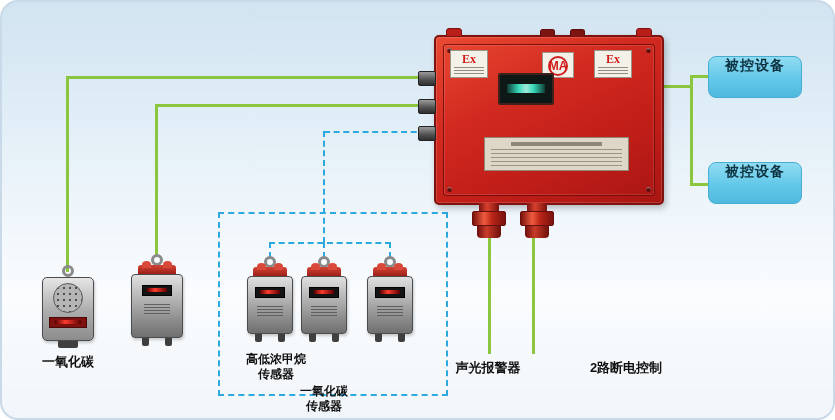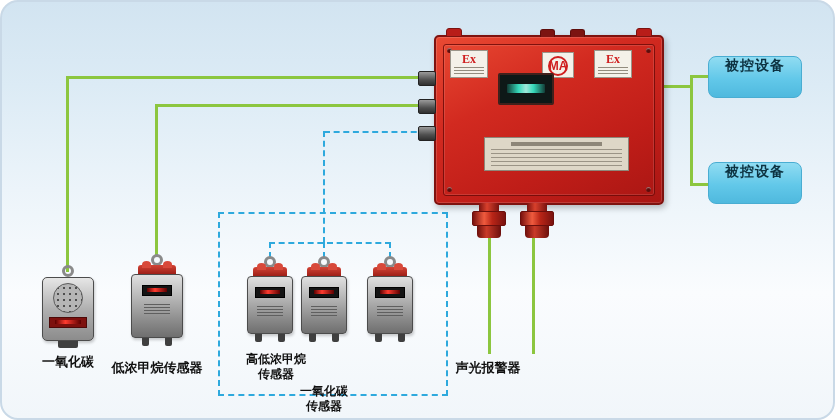--- a/index.html
+++ b/index.html
@@ -248,24 +248,24 @@
         </div>
       <div class="sgrill"></div>
     </div>
     <div class="feet">
         <span></span>
         <span></span>
       </div>
   </div>
 
   <div class="lbl" style="left:24px;top:352px;width:84px;">一氧化碳</div>
-  <div class="lbl" style="left:100px;top:358px;width:110px;">低浓甲烷传感器</div>
   <div class="lbl small" style="left:234px;top:350px;width:80px;">
     <div>高低浓甲烷</div>
     <div>传感器</div>
   </div>
   <div class="lbl small" style="left:290px;top:350px;width:64px;margin-top:32px;">
     <div>一氧化碳</div>
     <div>传感器</div>
   </div>
   <div class="lbl" style="left:450px;top:358px;width:72px;">声光报警器</div>
+  <div class="lbl" style="left:572px;top:358px;width:104px;">2路断电控制</div>
 
 </div>
 
 </body></html>

